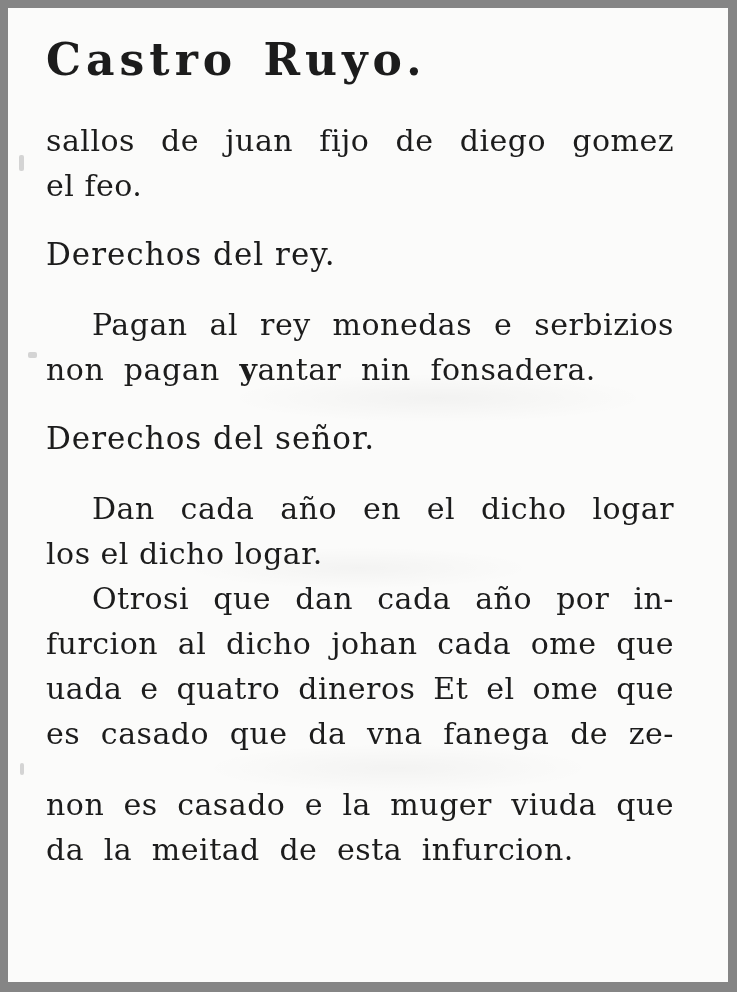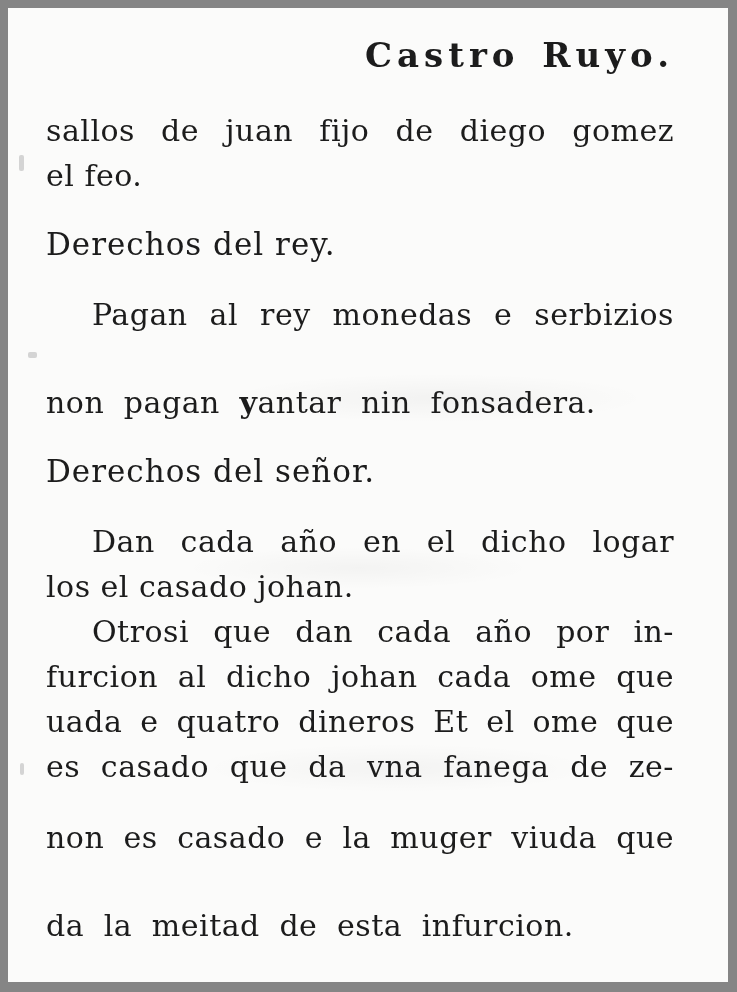--- a/index.html
+++ b/index.html
@@ -24,24 +24,24 @@
     padding: 24px 54px 0 38px;
     color: var(--ink, #1c1c1c);
     background:
       radial-gradient(ellipse 300px 35px at 430px 390px, rgba(0,0,0,0.035), transparent 70%),
       radial-gradient(ellipse 280px 35px at 390px 760px, rgba(0,0,0,0.03), transparent 70%),
       radial-gradient(ellipse 250px 30px at 350px 560px, rgba(0,0,0,0.03), transparent 70%),
       var(--page_bg, #fbfbfa);
   }
   .title {
     margin: 6px 0 36px 0;
-    font-size: 34px;
+    font-size: 44px;
     line-height: 1;
     font-weight: bold;
-    text-align: right;
+    text-align: left;
     letter-spacing: 5px;
     word-spacing: 6px;
   }
   .heading {
     margin: 26px 0 28px 0;
     font-size: 31px;
     line-height: 40px;
     font-weight: normal;
     text-align: left;
     letter-spacing: 1px;
@@ -58,21 +58,20 @@
   }
   .line.first {
     padding-left: 46px;
   }
   .line.end {
     text-align: right;
     text-align-last: left;
   }
   .line.wide {
     word-spacing: 0.32em;
-    margin-top: 43px;
   }
   .line.gap {
     margin-top: 26px;
   }
   .bold-glyph {
     font-weight: bold;
   }
   .speck {
     position: absolute;
     background: #b5b5b5;
@@ -99,21 +98,21 @@
 
   <div class="paragraph">
     <div class="line first">Pagan al rey monedas e serbizios</div>
     <div class="line end wide"><span>non pagan </span><span class="bold-glyph">y</span><span>antar nin fonsadera.</span></div>
   </div>
 
   <h2 class="heading">Derechos del señor.</h2>
 
   <div class="paragraph">
     <div class="line first">Dan cada año en el dicho logar</div>
-    <div class="line end">los el casado johan.</div>
+    <div class="line end">los el dicho logar.</div>
   </div>
 
   <div class="paragraph">
     <div class="line first">Otrosi que dan cada año por in-</div>
     <div class="line">furcion al dicho johan cada ome que</div>
     <div class="line">uada e quatro dineros Et el ome que</div>
     <div class="line">es casado que da vna fanega de ze-</div>
     <div class="line gap">non es casado e la muger viuda que</div>
     <div class="line end wide">da la meitad de esta infurcion.</div>
   </div>

